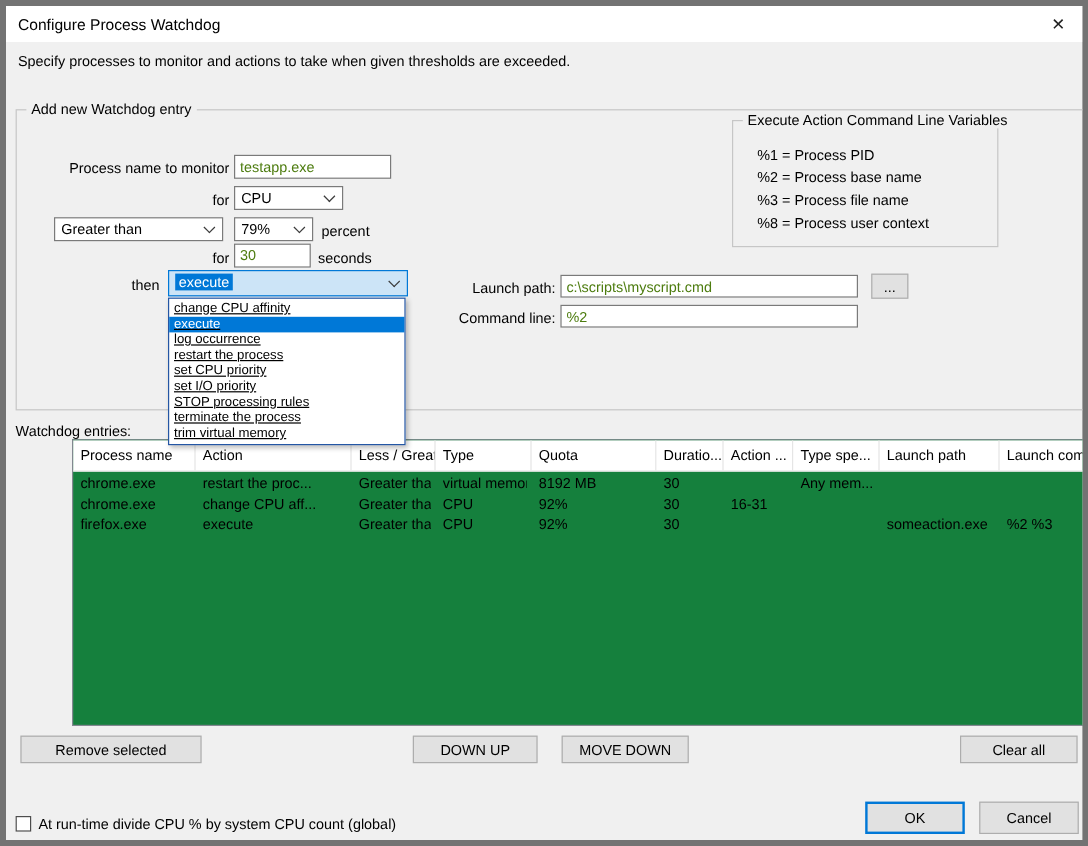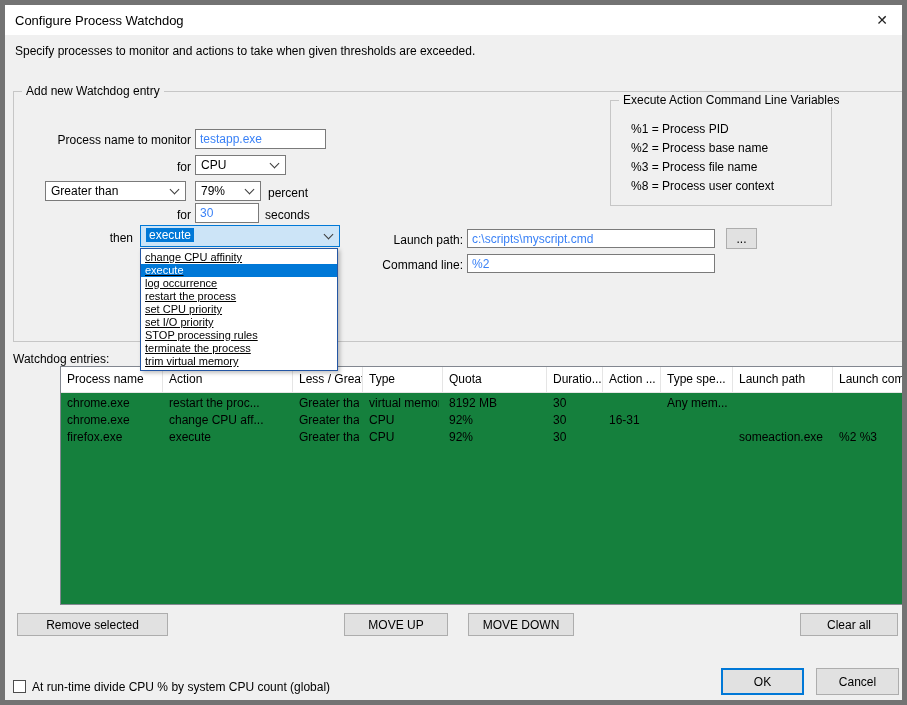--- a/index.html
+++ b/index.html
@@ -10,21 +10,21 @@
   }
   .titlebar{position:absolute;left:0;top:0;width:100%;height:30px;background:#ffffff;}
   .title{position:absolute;left:10px;top:8px;font-size:13px;white-space:nowrap;}
   .close{position:absolute;right:8px;top:5px;width:24px;height:20px;line-height:20px;
     text-align:center;font-size:14px;color:#222;cursor:default;}
   .lbl{position:absolute;white-space:nowrap;}
   .lr{text-align:right;}
   .groupbox{position:absolute;border:1px solid #c6c6c6;box-sizing:border-box;}
   .grouplab{position:absolute;top:-8px;left:8px;background:#f0f0f0;padding:0 4px;white-space:nowrap;}
   .tbox{position:absolute;box-sizing:border-box;background:#fff;border:1px solid #7a7a7a;
-    font-family:inherit;font-size:12px;padding:1px 4px;outline:none;color:#3b82f6;}
+    font-family:inherit;font-size:12px;padding:1px 4px;outline:none;color:#4d7c0f;}
   .combo{position:absolute;box-sizing:border-box;background:#fff;border:1px solid #7a7a7a;
     padding:2px 20px 1px 5px;cursor:default;overflow:hidden;white-space:nowrap;}
   .chev{position:absolute;right:7px;top:50%;margin-top:-5px;width:6px;height:6px;
     border-right:1px solid #3c3c3c;border-bottom:1px solid #3c3c3c;transform:rotate(45deg);}
   .combo.open{background:#cce4f7;border-color:#0078d7;}
   .combo.open .sel{background:#0078d7;color:#fff;padding:0 3px;}
   .droplist{position:absolute;box-sizing:border-box;width:198px;background:#fff;
     border:1px solid #2456a4;z-index:20;padding:2px 0;box-shadow:2px 2px 4px rgba(0,0,0,.25);text-decoration:underline;}
   .ditem{height:13px;line-height:13px;padding:0 4px;white-space:nowrap;font-size:11px;}
   .ditem.selected{background:#0078d7;color:#fff;}
@@ -163,21 +163,21 @@
       <div class="lvcell" style="left:388px;width:94px;">92%</div>
       <div class="lvcell" style="left:492px;width:46px;">30</div>
       <div class="lvcell" style="left:548px;width:48px;"></div>
       <div class="lvcell" style="left:606px;width:62px;"></div>
       <div class="lvcell" style="left:678px;width:90px;">someaction.exe</div>
       <div class="lvcell" style="left:778px;width:107px;">%2 %3</div>
     </div>
   </div>
 
   <button class="btn" style="left:12px;top:608px;width:151px;height:23px;">Remove selected</button>
-  <button class="btn" style="left:339px;top:608px;width:104px;height:23px;">MOVE UP</button>
+  <button class="btn" style="left:339px;top:608px;width:104px;height:23px;">DOWN UP</button>
   <button class="btn" style="left:463px;top:608px;width:106px;height:23px;">MOVE DOWN</button>
   <button class="btn" style="left:795px;top:608px;width:98px;height:23px;">Clear all</button>
 
   <span class="chk" style="left:8px;top:675px;"></span>
   <div class="lbl" style="left:27px;top:675px;">At run-time divide CPU % by system CPU count (global)</div>
 
   <button class="btn default" style="left:716px;top:663px;width:83px;height:27px;">OK</button>
   <button class="btn" style="left:811px;top:663px;width:83px;height:27px;">Cancel</button>
 
 </div>

